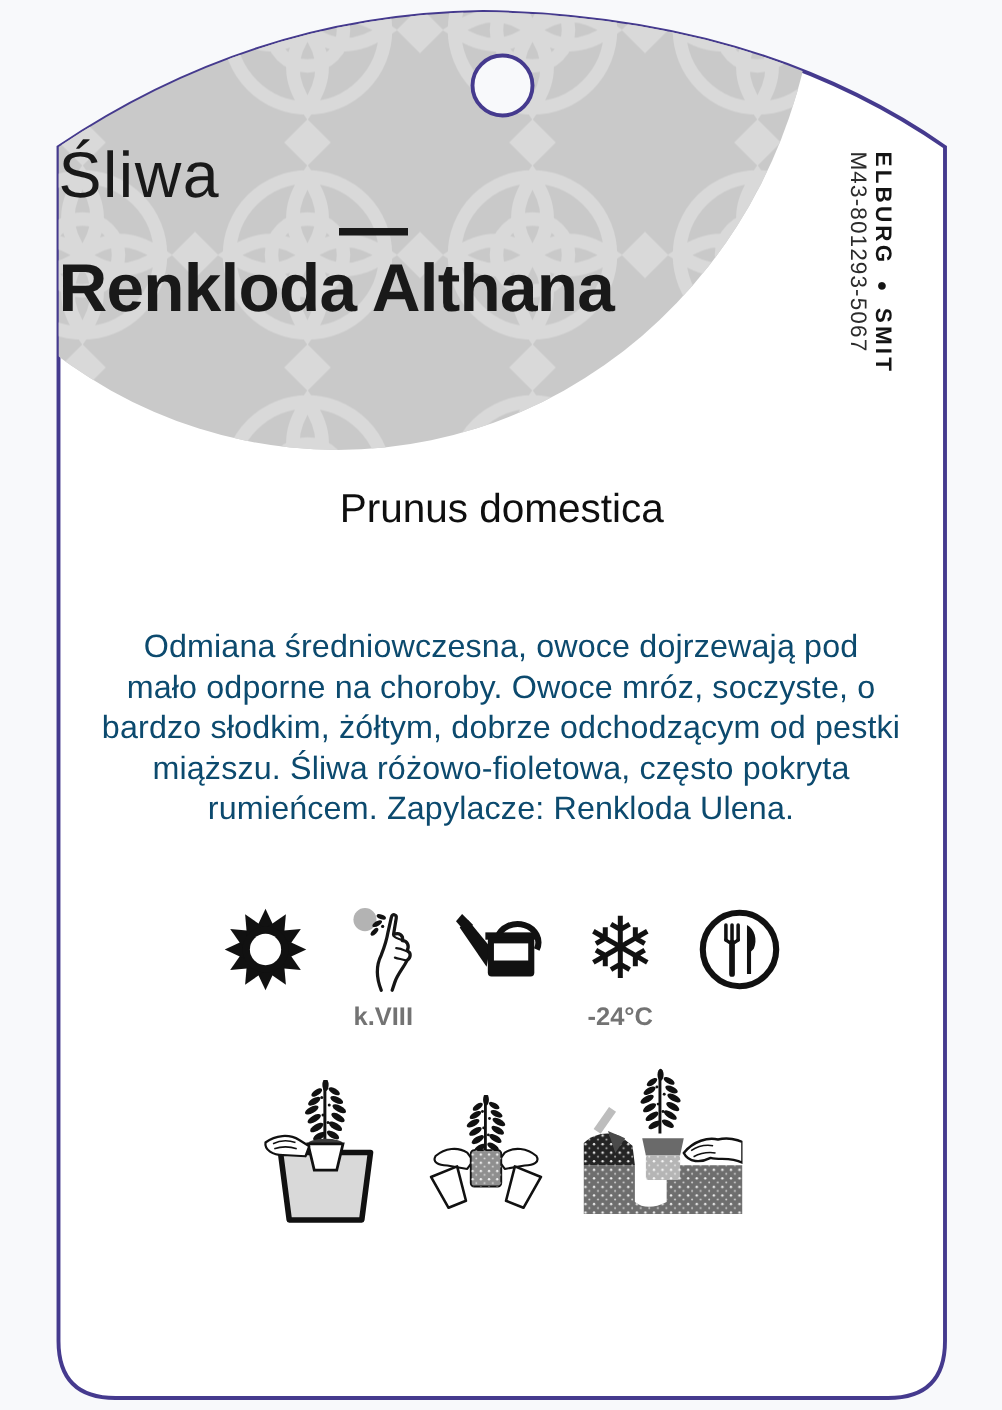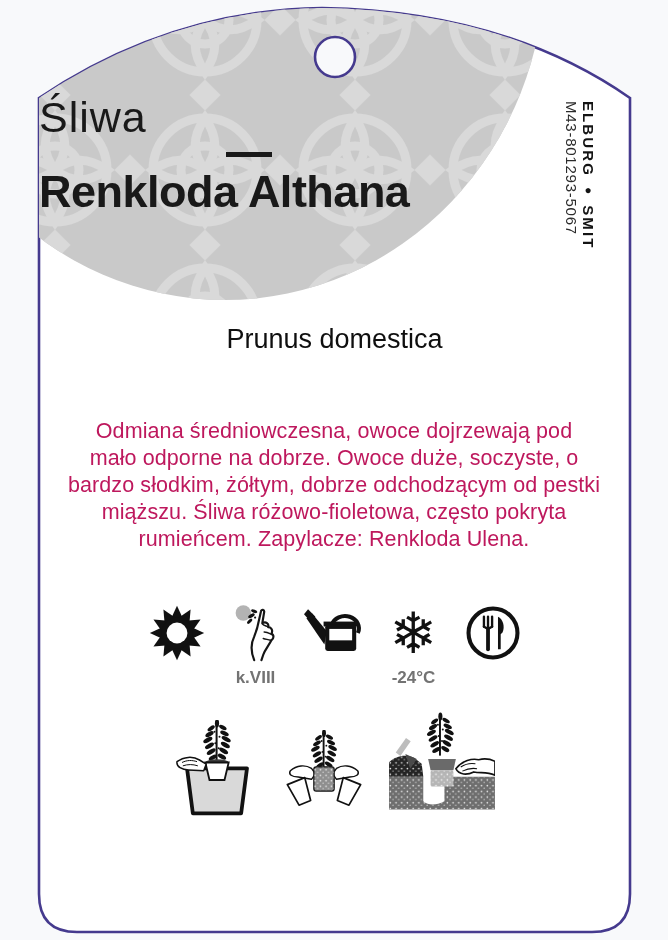--- a/index.html
+++ b/index.html
@@ -12,21 +12,21 @@
   .title-divider{width:46px;height:5px;background:#191919;margin:12px auto 11px auto;}
   .title-cultivar{font-size:45px;font-weight:700;letter-spacing:-0.5px;line-height:48px;}
   
   .side-col{left:560px;top:101px;height:160px;writing-mode:vertical-rl;text-orientation:mixed;color:#141414;}
   .side-brand{font-size:15px;font-weight:700;letter-spacing:0.14em;white-space:nowrap;}
   .side-brand .logo{font-size:12px;letter-spacing:0.14em;}
   .side-code{font-size:15px;font-weight:400;letter-spacing:0.05em;color:#2b2b2b;margin-left:3px;white-space:nowrap;}
   
   .names{left:39px;top:321px;width:591px;text-align:center;font-size:27px;line-height:37px;color:#0f0f0f;}
   
-  .desc{left:44px;top:418px;width:580px;text-align:center;font-size:21.5px;line-height:26.9px;color:#be185d;letter-spacing:0.1px;}
+  .desc{left:44px;top:418px;width:580px;text-align:center;font-size:21.5px;line-height:26.9px;color:#0c4a6e;letter-spacing:0.1px;}
   
   .care-row{left:39px;top:604px;width:591px;display:flex;justify-content:center;align-items:flex-start;gap:17px;}
   .care-cell{width:62px;text-align:center;}
   .care-ico{height:58px;display:flex;align-items:center;justify-content:center;}
   .snow-glyph{font-family:"DejaVu Sans",sans-serif;font-size:57px;line-height:58px;color:#111;}
   .care-label{margin-top:6px;font-size:17px;font-weight:700;color:#737373;height:20px;}
   
   .steps-row{left:39px;top:710px;width:591px;display:flex;justify-content:center;align-items:flex-end;gap:22px;}
 </style>
 </head>
@@ -101,21 +101,21 @@
     <div class="title-divider"></div>
     <div class="title-cultivar">Renkloda Althana</div>
   </div>
 
   <div class="abs names">
     <div>Prunus domestica</div>
   </div>
 
   <div class="abs desc">
     <div>Odmiana średniowczesna, owoce dojrzewają pod</div>
-    <div>mało odporne na dobrze. Owoce duże, soczyste, o</div>
+    <div>mało odporne na choroby. Owoce mróz, soczyste, o</div>
     <div>bardzo słodkim, żółtym, dobrze odchodzącym od pestki</div>
     <div>miąższu. Śliwa różowo-fioletowa, często pokryta</div>
     <div>rumieńcem. Zapylacze: Renkloda Ulena.</div>
   </div>
 
   <div class="abs care-row">
 
     <div class="care-cell">
       <div class="care-ico">
         <svg width="58" height="58" viewBox="0 0 64 64">

